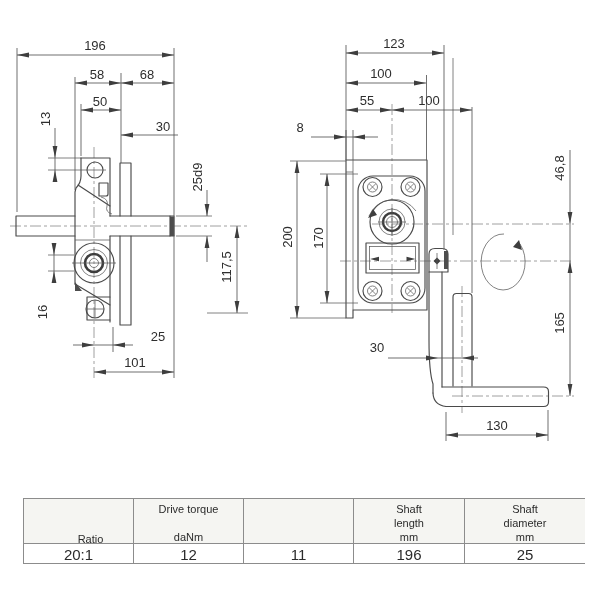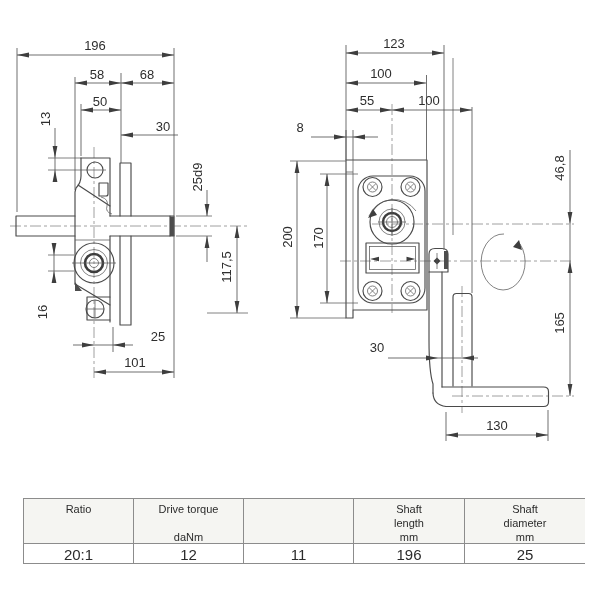--- a/index.html
+++ b/index.html
@@ -238,21 +238,21 @@
   <div class="hdrbg"></div>
   <div class="hline" style="top:0;"></div>
   <div class="hline" style="top:45px;"></div>
   <div class="hline" style="top:65px;"></div>
   <div class="vline" style="left:0;"></div>
   <div class="vline" style="left:110px;"></div>
   <div class="vline" style="left:220px;"></div>
   <div class="vline" style="left:330px;"></div>
   <div class="vline" style="left:441px;"></div>
 
-  <div class="hcell" style="left:1px;width:109px;">
+  <div class="hcell" style="left:13px;width:109px;margin-top:30px;">
     <span>Ratio</span>
     <span></span>
     <span></span>
   </div>
   <div class="hcell" style="left:111px;width:109px;">
     <span>Drive torque</span>
     <span></span>
     <span>daNm</span>
   </div>
   <div class="hcell" style="left:331px;width:110px;">

